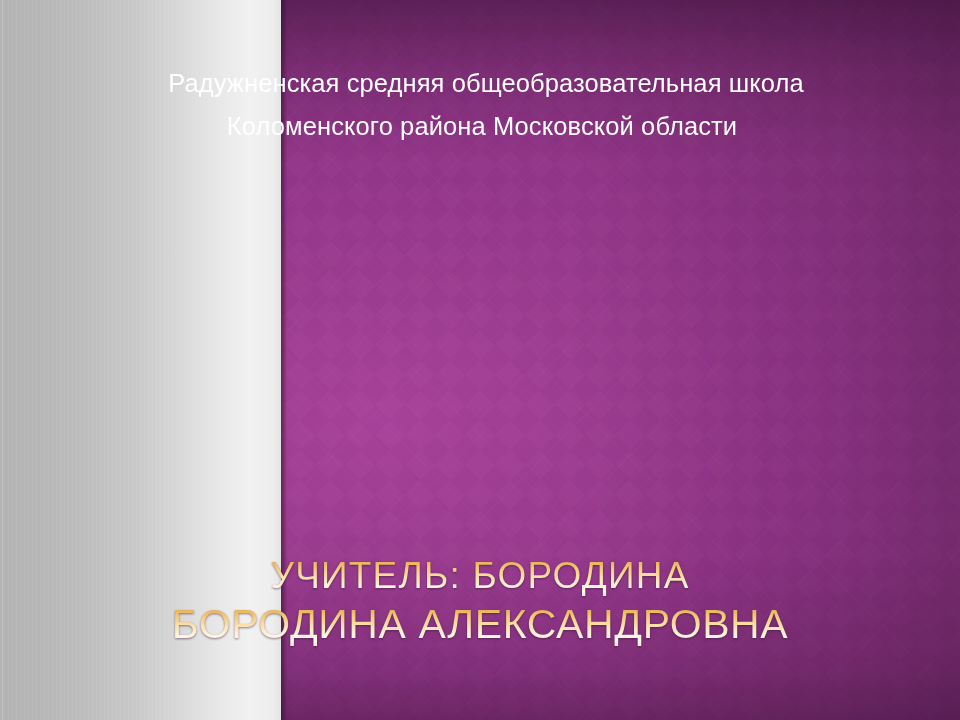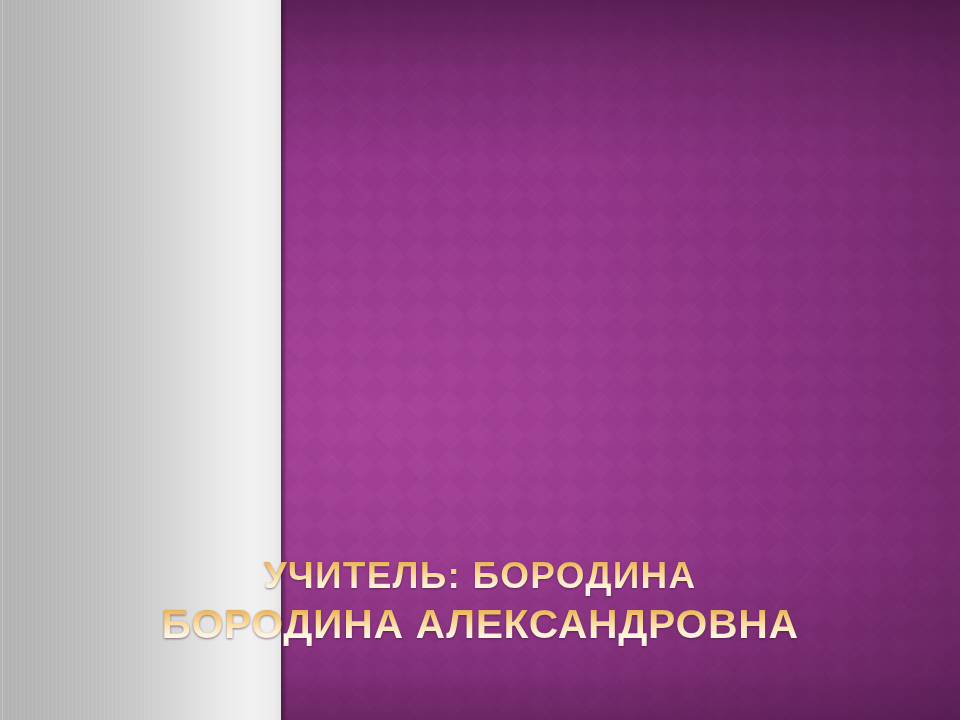--- a/index.html
+++ b/index.html
@@ -182,21 +182,21 @@
 
   
   #title-block {
     position: absolute;
     left: 0;
     top: 552px;
     width: 960px;
     text-align: center;
     font-size: 38px;
     line-height: 48px;
-    font-weight: 700;
+    font-weight: 400;
     letter-spacing: 1.2px;
     white-space: nowrap;
   }
   #title-block .tline {
     display: block;
     width: 100%;
     background-image: linear-gradient(to bottom,
       #c98a28 0%,
       #e2a94a 14%,
       #f2c978 34%,
@@ -221,19 +221,23 @@
   <div class="bg-base"></div>
   <div class="bg-glow"></div>
   <div class="bg-pattern"></div>
   <div class="bg-pattern2"></div>
   <div class="bg-vshade"></div>
   <div class="bg-hshade"></div>
 
   <div id="grey-panel"></div>
   <div id="panel-seam"></div>
 
+  <div id="heading-block">
+    <span class="hline" id="heading-line-1">Радужненская средняя общеобразовательная школа</span>
+    <span class="hline" id="heading-line-2">Коломенского района  Московской области</span>
+  </div>
 
   <div id="title-block">
     <span class="tline" id="title-line-1">УЧИТЕЛЬ: БОРОДИНА</span>
     <span class="tline" id="title-line-2">БОРОДИНА АЛЕКСАНДРОВНА</span>
   </div>
 
 </div>
 
 </body></html>

